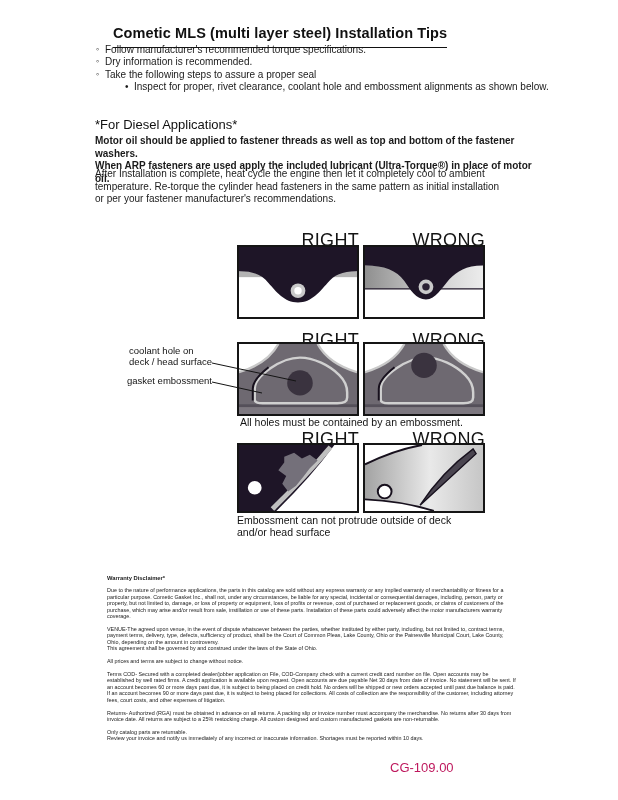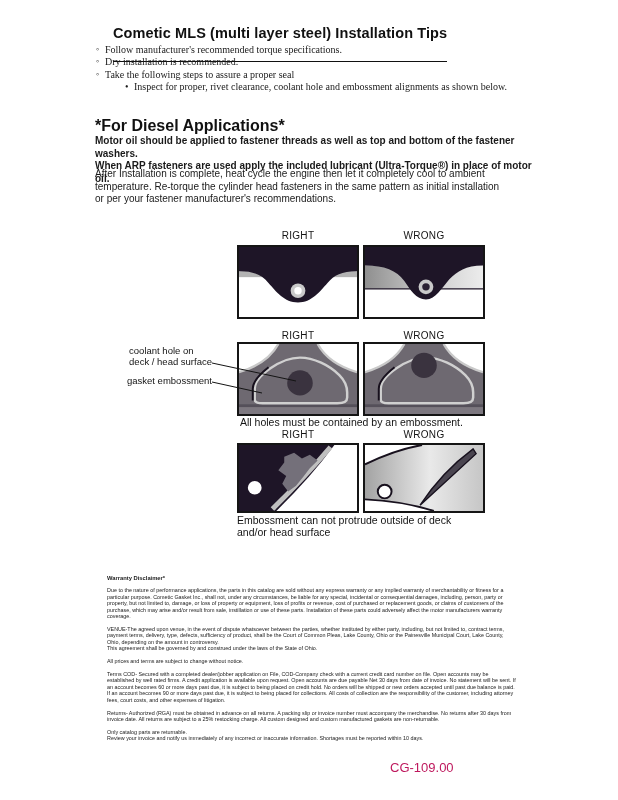--- a/index.html
+++ b/index.html
@@ -4,54 +4,54 @@
 <style>
   html,body{margin:0;padding:0;background:#ffffff;}
   .page{
     position:relative;width:618px;height:800px;background:#ffffff;
     font-family:"Liberation Sans","DejaVu Sans",sans-serif;color:#1a1a1a;
     overflow:hidden;
   }
   .title{
     position:absolute;left:113px;top:25px;margin:0;
     font-size:14.5px;font-weight:bold;letter-spacing:.1px;
-    border-bottom:1.6px solid #111;padding-bottom:20px;white-space:nowrap;color:#111;
+    border-bottom:1.6px solid #111;padding-bottom:6px;white-space:nowrap;color:#111;
   }
   .bullets{position:absolute;left:96px;top:44px;margin:0;padding:0;list-style:none;
     font-size:10px;line-height:12.4px;white-space:nowrap;}
-  .bullets li{position:relative;padding-left:9px;font-family:Liberation Serif, serif;}
+  .bullets li{position:relative;padding-left:9px;}
   .bullets li.b-main::before{content:"◦";position:absolute;left:0;top:-1px;font-size:9px;}
   .bullets li.b-sub{margin-left:29px;}
   .bullets li.b-sub::before{content:"•";position:absolute;left:0;top:0;font-size:10px;}
-  .h-diesel{position:absolute;left:95px;top:117px;margin:0;font-size:16px;font-weight:bold;color:#111;}
+  .h-diesel{position:absolute;left:95px;top:117px;margin:0;font-size:13px;font-weight:normal;color:#111;}
   .para{position:absolute;left:95px;margin:0;font-size:10px;line-height:12.7px;white-space:pre-line;}
   .p1{top:135px;width:440px;font-weight:bold;}
   .p2{top:168px;width:440px;}
   .pnote{top:209px;width:440px;}
-  .dg-label{position:absolute;width:122px;text-align:center;font-size:10px;color:#141414;letter-spacing:.3px;}
+  .dg-label{position:absolute;width:122px;text-align:right;font-size:18px;color:#141414;letter-spacing:.3px;}
   .dg-box{position:absolute;width:122px;border:2px solid #151515;background:#fff;box-sizing:border-box;}
   .dg-box svg{display:block;width:100%;height:100%;}
   .dg-caption{position:absolute;font-size:10.5px;line-height:11.5px;color:#141414;white-space:pre-line;}
   .anno{position:absolute;font-size:9.5px;line-height:10.5px;color:#141414;white-space:pre-line;}
   .leader{position:absolute;left:200px;top:340px;pointer-events:none;}
   .fineprint{position:absolute;left:107px;top:575px;width:410px;font-size:5.4px;line-height:6.4px;color:#222;}
   .fineprint h2{margin:0 0 6px 0;font-size:5.8px;line-height:6.4px;font-weight:bold;}
   .fineprint p{margin:0 0 6.5px 0;white-space:pre-line;}
   .pageno{position:absolute;left:390px;top:760px;font-size:13px;color:#be185d;}
 </style>
 </head>
 <body>
 
 <div class="page">
 
   <h1 class="title">Cometic MLS (multi layer steel) Installation Tips</h1>
 
   <ul class="bullets">
     <li class="b-main">Follow manufacturer's recommended torque specifications.</li>
-    <li class="b-main">Dry installation is recommended.</li>
+    <li class="b-main">Dry information is recommended.</li>
     <li class="b-main">Take the following steps to assure a proper seal</li>
     <li class="b-sub">Inspect for proper, rivet clearance, coolant hole and embossment alignments as shown below.</li>
   </ul>
 
   <h2 class="h-diesel">*For Diesel Applications*</h2>
   <p class="para p1">Motor oil should be applied to fastener threads as well as top and bottom of the fastener washers.
 When ARP fasteners are used apply the included lubricant (Ultra-Torque®) in place of motor oil.</p>
   <p class="para p2">After Installation is complete, heat cycle the engine then let it completely cool to ambient
 temperature. Re-torque the cylinder head fasteners in the same pattern as initial installation
 or per your fastener manufacturer's recommendations.</p>

